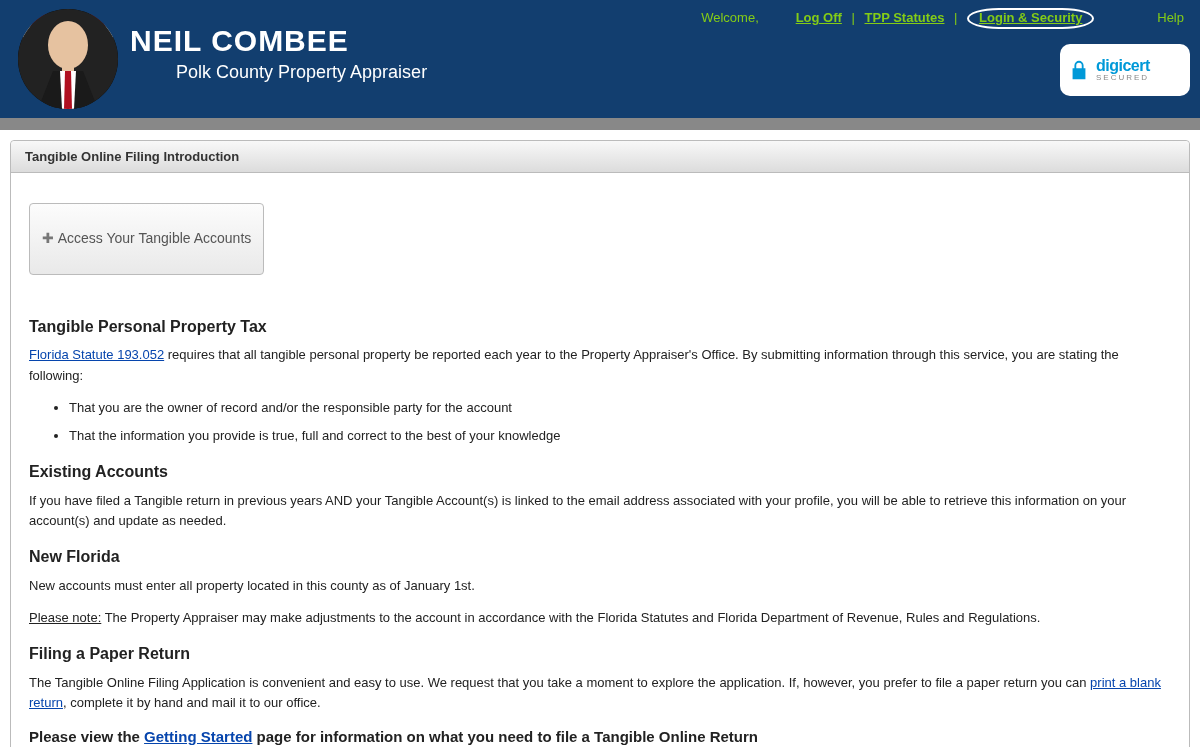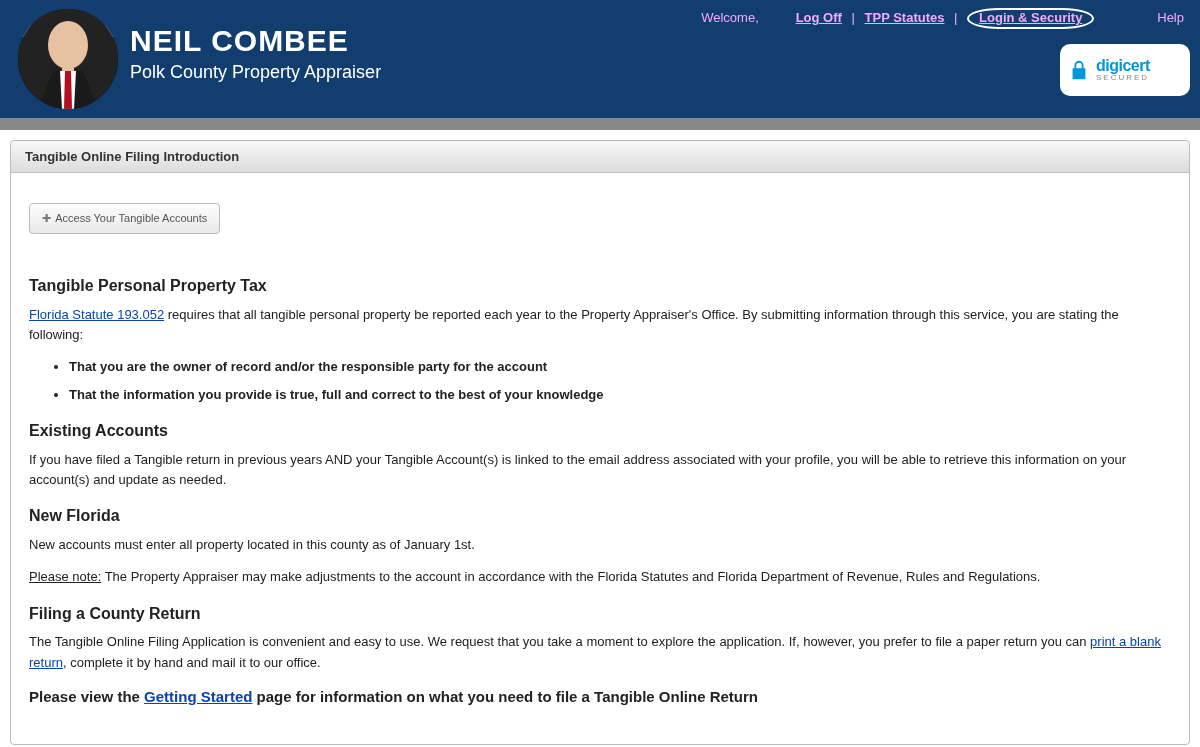--- a/index.html
+++ b/index.html
@@ -2,40 +2,40 @@
 <html><head>
 <meta charset="utf-8">
 <style>
   * { box-sizing: border-box; margin: 0; padding: 0; }
   body { font-family: Verdana, Arial, sans-serif; background: #fff; width: 1200px; }
   .header { background: #123e6f; height: 118px; position: relative; padding: 0; }
   .avatar { width: 100px; height: 100px; border-radius: 50%; background: radial-gradient(circle at 50% 35%, #e8c7a8 0%, #e8c7a8 25%, #000 26%, #000 45%, #8b0000 46%, #8b0000 50%, #fff 51%, #fff 55%, #000 56%, #000 100%); position: absolute; left: 18px; top: 9px; overflow: hidden; }
   .avatar svg { width: 100%; height: 100%; }
   .title-block { position: absolute; left: 130px; top: 24px; color: #fff; }
   .title-block h1 { font-size: 30px; font-weight: bold; letter-spacing: 1px; }
-  .title-block .sub { font-size: 18px; margin-top: 4px; }
+  .title-block .sub { font-size: 18px; margin-top: 4px; margin-left: 46px; }
   .topnav { position: absolute; top: 8px; right: 12px; color: #fff; font-size: 13px; }
-  .topnav span, .topnav a { color: #f0abfc; margin: 0 4px; }
+  .topnav span, .topnav a { color: #84cc16; margin: 0 4px; }
   .topnav a { text-decoration: underline; cursor: pointer; font-weight: bold; }
   .topnav .sep { margin: 0 2px; }
   .circled { border: 2px solid #fff; border-radius: 50%/100%; padding: 0 6px 2px 6px; display: inline-block; }
   .badge { position: absolute; right: 10px; top: 44px; width: 130px; height: 52px; background: #fff; border-radius: 10px; display: flex; align-items: center; padding: 16px 8px; }
   .badge .lock { width: 22px; height: 22px; margin-right: 6px; }
   .badge .txt { font-size: 16px; color: #0099d8; font-weight: bold; letter-spacing: -0.5px; line-height: 1; }
   .badge .txt small { display:block; font-size:8px; color:#888; font-weight:normal; letter-spacing:2px; }
   .gray-strip { height: 12px; background: #888; }
   .panel { margin: 10px; border: 1px solid #bbb; border-radius: 4px; }
   .panel-hdr { background: linear-gradient(#f8f8f8,#dcdcdc); border-bottom: 1px solid #bbb; border-radius: 4px 4px 0 0; padding: 8px 14px; font-size: 13px; font-weight: bold; color: #333; }
   .panel-body { padding: 30px 18px 24px 18px; font-size: 13px; color: #222; line-height: 1.55; }
-  .btn { display: inline-block; border: 1px solid #bbb; background: linear-gradient(#fcfcfc,#e9e9e9); border-radius: 4px; padding: 6px 12px; font-size: 11px; color: #555; cursor: pointer; margin-bottom: 26px; }
+  .btn { display: inline-block; border: 1px solid #bbb; background: linear-gradient(#fcfcfc,#e9e9e9); border-radius: 4px; padding: 24px 12px; font-size: 14px; color: #555; cursor: pointer; margin-bottom: 26px; }
   .btn .plus { margin-right: 4px; color: #777; }
   h2.sec { font-size: 16px; font-weight: bold; margin: 14px 0 2px 0; }
   .panel-body p { margin: 6px 0 12px 0; }
   .panel-body ul { margin: 4px 0 14px 40px; }
-  .panel-body ul li { margin: 8px 0; font-weight: bold; }
+  .panel-body ul li { margin: 8px 0; }
   a.link { color: #0645ad; text-decoration: underline; cursor: pointer; }
   .u { text-decoration: underline; }
   .final { font-size: 15px; font-weight: bold; margin-top: 14px; }
 </style>
 </head>
 <body>
 
 <div class="header">
   <div class="avatar">
     <svg viewBox="0 0 100 100">
@@ -93,21 +93,21 @@
 
     <h2 class="sec">Existing Accounts</h2>
     <p>If you have filed a Tangible return in previous years AND your Tangible Account(s) is linked to the email address associated with your profile, you will be able to retrieve this information on your account(s) and update as needed.</p>
 
     <h2 class="sec">New Florida</h2>
     <p>New accounts must enter all property located in this county as of January 1st.</p>
     <p>
       <span class="u">Please note:</span><span> The Property Appraiser may make adjustments to the account in accordance with the Florida Statutes and Florida Department of Revenue, Rules and Regulations.</span>
     </p>
 
-    <h2 class="sec">Filing a County Return</h2>
+    <h2 class="sec">Filing a Paper Return</h2>
     <p>
       <span>The Tangible Online Filing Application is convenient and easy to use. We request that you take a moment to explore the application. If, however, you prefer to file a paper return you can </span><a class="link">print a blank return</a><span>, complete it by hand and mail it to our office.</span>
     </p>
 
     <p class="final">
       <span>Please view the </span><a class="link">Getting Started</a><span> page for information on what you need to file a Tangible Online Return</span>
     </p>
 
   </div>
 </div>

